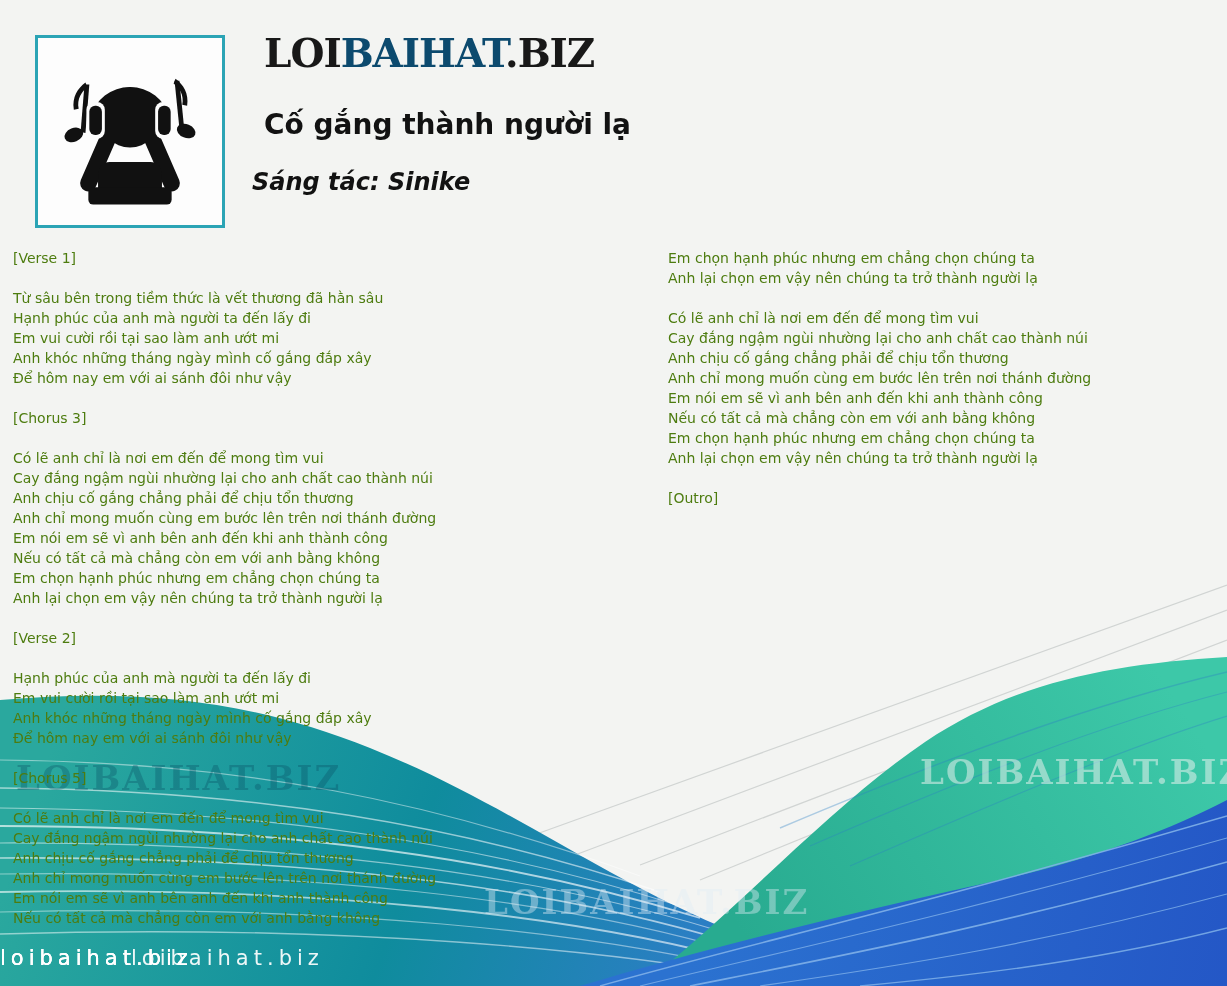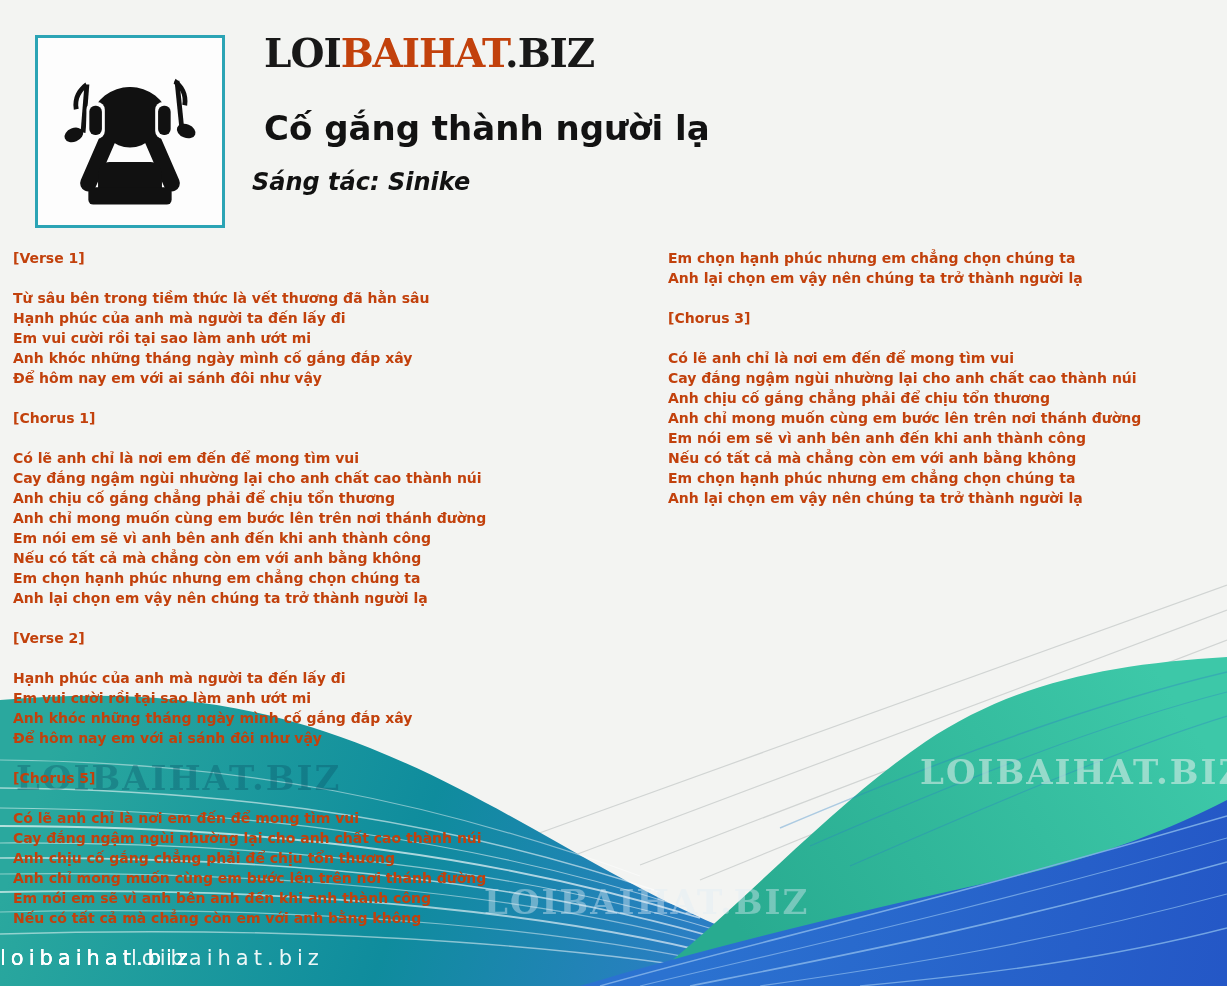--- a/index.html
+++ b/index.html
@@ -30,36 +30,36 @@
   #logo-box{
     position:absolute;left:35px;top:35px;width:190px;height:193px;z-index:2;
     background:#fdfdfd;border:3px solid #2ba4b5;box-sizing:border-box;
   }
   #logo-box svg{width:100%;height:100%;display:block;}
   #site-title{
     position:absolute;left:264px;top:30px;z-index:2;
     font-family:"DejaVu Serif","Liberation Serif",serif;font-weight:bold;
     font-size:39px;letter-spacing:-1px;color:#181818;white-space:nowrap;
   }
-  #site-title .mid{color:#c2410c;}
+  #site-title .mid{color:#0c4a6e;}
   #song-title{
     position:absolute;left:264px;top:108px;z-index:2;
-    font-weight:bold;font-size:34px;color:#121212;white-space:nowrap;
+    font-weight:bold;font-size:28px;color:#121212;white-space:nowrap;
   }
   #composer{
     position:absolute;left:252px;top:168px;z-index:2;
     font-weight:bold;font-style:italic;font-size:24px;color:#121212;white-space:nowrap;
   }
   
   .col{position:absolute;top:248px;z-index:2;}
   #col-left{left:13px;}
   #col-right{left:668px;}
   .lyr-block{margin-bottom:20px;}
   .lyr-label,.lyr-line{
-    font-weight:bold;font-size:14px;line-height:20px;color:#c2410c;white-space:nowrap;
+    font-weight:normal;font-size:14px;line-height:20px;color:#4d7c0f;white-space:nowrap;
   }
 </style>
 </head>
 <body>
 
 <div id="stage">
 
   <svg id="waves" viewBox="0 0 1227 986" preserveAspectRatio="none" aria-hidden="true">
     <defs>
       <linearGradient id="tealGrad" gradientUnits="userSpaceOnUse" x1="60" y1="720" x2="860" y2="986">
@@ -168,21 +168,21 @@
         <div class="lyr-label">[Verse 1]</div>
       </div>
       <div class="lyr-block">
         <div class="lyr-line">Từ sâu bên trong tiềm thức là vết thương đã hằn sâu</div>
         <div class="lyr-line">Hạnh phúc của anh mà người ta đến lấy đi</div>
         <div class="lyr-line">Em vui cười rồi tại sao làm anh ướt mi</div>
         <div class="lyr-line">Anh khóc những tháng ngày mình cố gắng đắp xây</div>
         <div class="lyr-line">Để hôm nay em với ai sánh đôi như vậy</div>
       </div>
       <div class="lyr-block">
-        <div class="lyr-label">[Chorus 1]</div>
+        <div class="lyr-label">[Chorus 3]</div>
       </div>
       <div class="lyr-block">
         <div class="lyr-line">Có lẽ anh chỉ là nơi em đến để mong tìm vui</div>
         <div class="lyr-line">Cay đắng ngậm ngùi nhường lại cho anh chất cao thành núi</div>
         <div class="lyr-line">Anh chịu cố gắng chẳng phải để chịu tổn thương</div>
         <div class="lyr-line">Anh chỉ mong muốn cùng em bước lên trên nơi thánh đường</div>
         <div class="lyr-line">Em nói em sẽ vì anh bên anh đến khi anh thành công</div>
         <div class="lyr-line">Nếu có tất cả mà chẳng còn em với anh bằng không</div>
         <div class="lyr-line">Em chọn hạnh phúc nhưng em chẳng chọn chúng ta</div>
         <div class="lyr-line">Anh lại chọn em vậy nên chúng ta trở thành người lạ</div>
@@ -207,27 +207,27 @@
         <div class="lyr-line">Em nói em sẽ vì anh bên anh đến khi anh thành công</div>
         <div class="lyr-line">Nếu có tất cả mà chẳng còn em với anh bằng không</div>
       </div>
     </div>
   <div class="col" id="col-right">
       <div class="lyr-block">
         <div class="lyr-line">Em chọn hạnh phúc nhưng em chẳng chọn chúng ta</div>
         <div class="lyr-line">Anh lại chọn em vậy nên chúng ta trở thành người lạ</div>
       </div>
       <div class="lyr-block">
-        <div class="lyr-label">[Chorus 3]</div>
-      </div>
-      <div class="lyr-block">
         <div class="lyr-line">Có lẽ anh chỉ là nơi em đến để mong tìm vui</div>
         <div class="lyr-line">Cay đắng ngậm ngùi nhường lại cho anh chất cao thành núi</div>
         <div class="lyr-line">Anh chịu cố gắng chẳng phải để chịu tổn thương</div>
         <div class="lyr-line">Anh chỉ mong muốn cùng em bước lên trên nơi thánh đường</div>
         <div class="lyr-line">Em nói em sẽ vì anh bên anh đến khi anh thành công</div>
         <div class="lyr-line">Nếu có tất cả mà chẳng còn em với anh bằng không</div>
         <div class="lyr-line">Em chọn hạnh phúc nhưng em chẳng chọn chúng ta</div>
         <div class="lyr-line">Anh lại chọn em vậy nên chúng ta trở thành người lạ</div>
       </div>
+      <div class="lyr-block">
+        <div class="lyr-label">[Outro]</div>
+      </div>
     </div>
 
 </div>
 
 </body></html>

